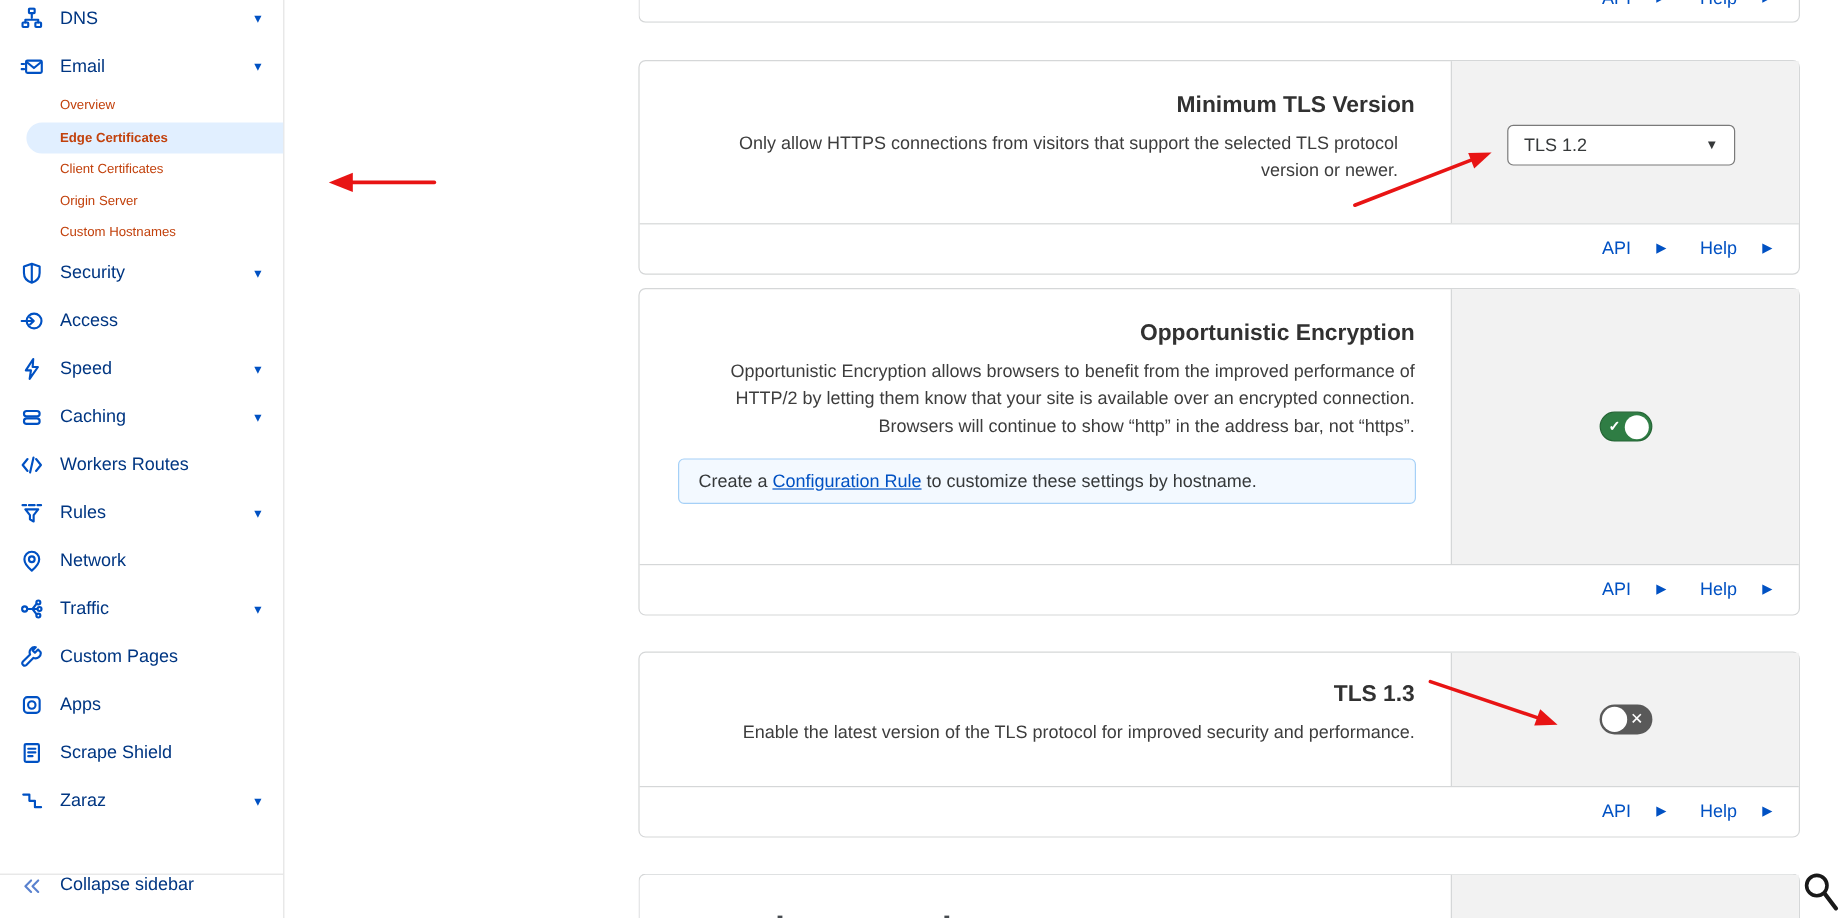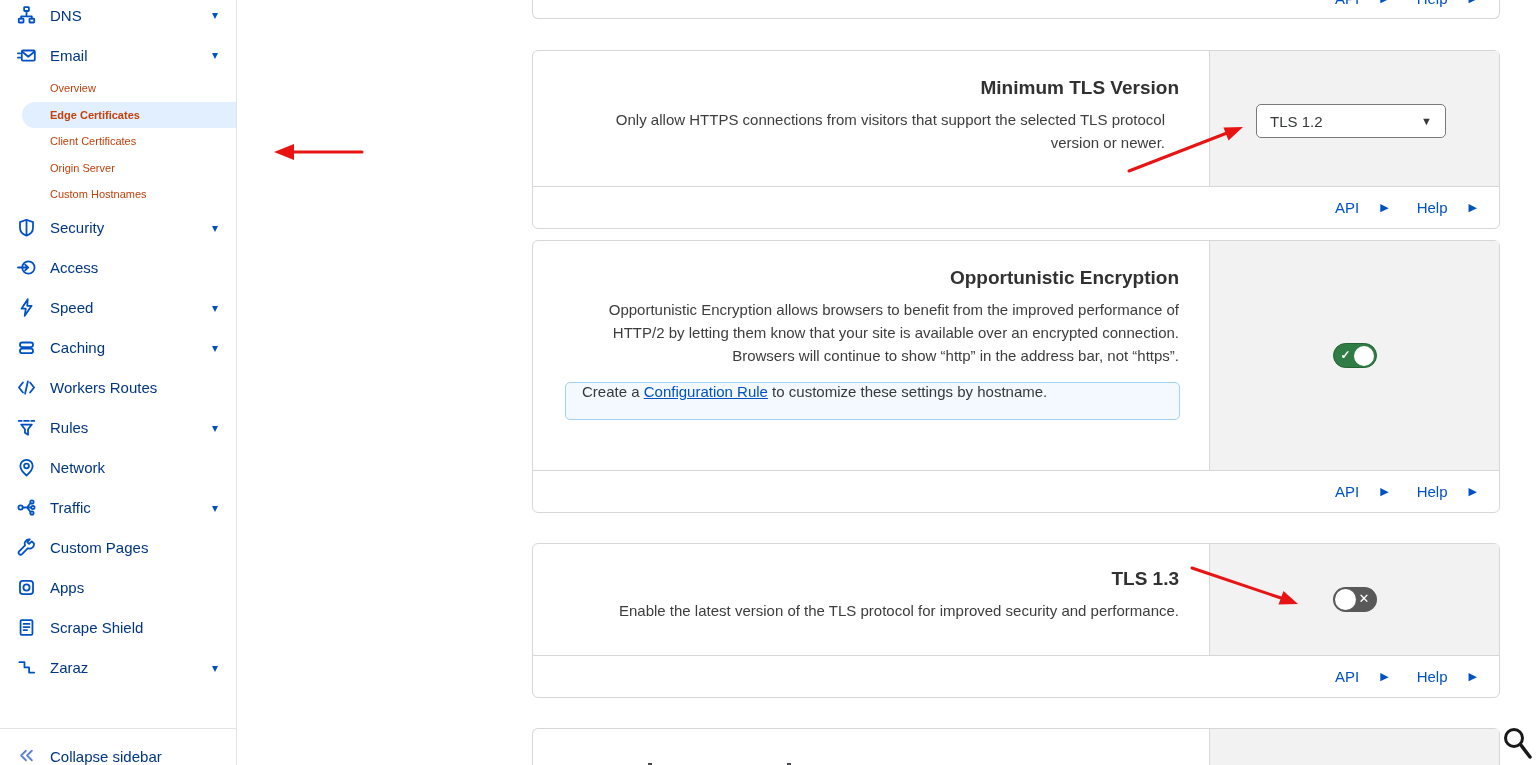--- a/index.html
+++ b/index.html
@@ -13,21 +13,21 @@
   .nav { margin-top:-5px; flex:1 1 auto; }
   .side-item { height:40px; display:flex; align-items:center; padding:0 14px 0 17px; cursor:pointer; }
   .side-item .icon { width:19px; height:19px; display:inline-flex; margin-right:14px; flex:0 0 auto; }
   .side-item .lbl { font-size:15px; color:#003682; flex:1 1 auto; }
   .caret { font-size:12px; color:#0051c3; line-height:1; padding-right:4px; }
   .caret.up { color:#9fb1c9; font-size:11px; }
   .sub-item { height:26.5px; display:flex; align-items:center; padding-left:50px;
               font-size:11px; color:#c2410c; cursor:pointer; }
   .sub-item.active { margin-left:22px; padding-left:28px; background:#e1efff;
                      border-radius:14px 0 0 14px; font-weight:700; }
-  .collapse-row { border-top:1px solid #e3e3e3; height:37.5px; display:flex; align-items:flex-end;
+  .collapse-row { border-top:1px solid #e3e3e3; height:37.5px; display:flex; align-items:flex-start;
                   padding-left:17px; cursor:pointer; }
   .collapse-row .icon { width:19px; height:19px; margin-right:14px; display:inline-flex; }
   .collapse-row .lbl { font-size:15px; color:#003682; }
   svg.i { width:100%; height:100%; stroke:#0051c3; fill:none; stroke-width:1.5;
           stroke-linecap:round; stroke-linejoin:round; }
 
   
   .card { position:absolute; left:532px; width:968px; background:#fff;
           border:1px solid #d5d7d8; border-radius:6px; }
   .card-body { position:relative; }
@@ -51,21 +51,21 @@
 
   
   .dropdown { position:absolute; left:46px; top:53px; width:190px; height:34px; background:#fff;
               border:1px solid #7a7a7a; border-radius:5px; display:flex; align-items:center;
               justify-content:space-between; padding:0 13px; cursor:pointer; }
   .dropdown .val { font-size:15px; color:#36393a; }
   .dropdown .dcaret { font-size:11px; color:#36393a; }
 
   
   .banner { margin:15px 0 0 32px; width:615px; height:38px; background:#f3f9ff;
-            border:1px solid #a5d0f7; border-radius:5px; display:flex; align-items:flex-start;
+            border:1px solid #a5d0f7; border-radius:5px; display:flex; align-items:center;
             padding:0 16px; font-size:15px; color:#36393a; white-space:pre; }
   .banner a { color:#0051c3; text-decoration:underline; cursor:pointer; }
 
   
   .toggle { position:relative; width:44px; height:25px; border-radius:13px; cursor:pointer; }
   .toggle.on { background:#2f7d44; border:1px solid #246434; }
   .toggle.on .knob { position:absolute; right:2px; top:1.5px; width:20px; height:20px;
                      border-radius:50%; background:#fff; }
   .toggle.on .mark { position:absolute; left:7px; top:4px; color:#fff; font-size:12px; font-weight:700; }
   .toggle.off { background:#595959; }

